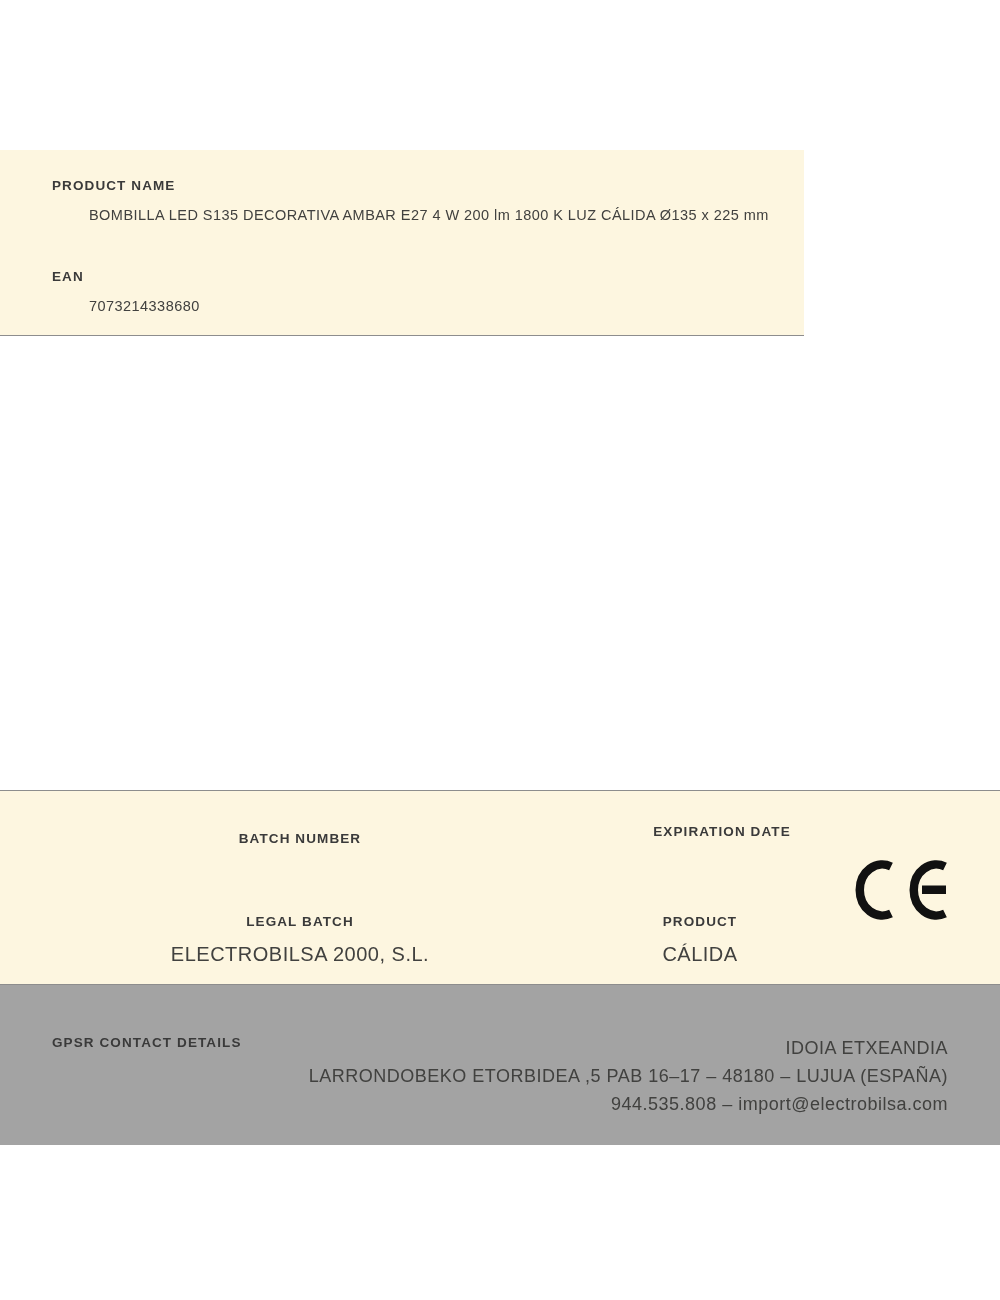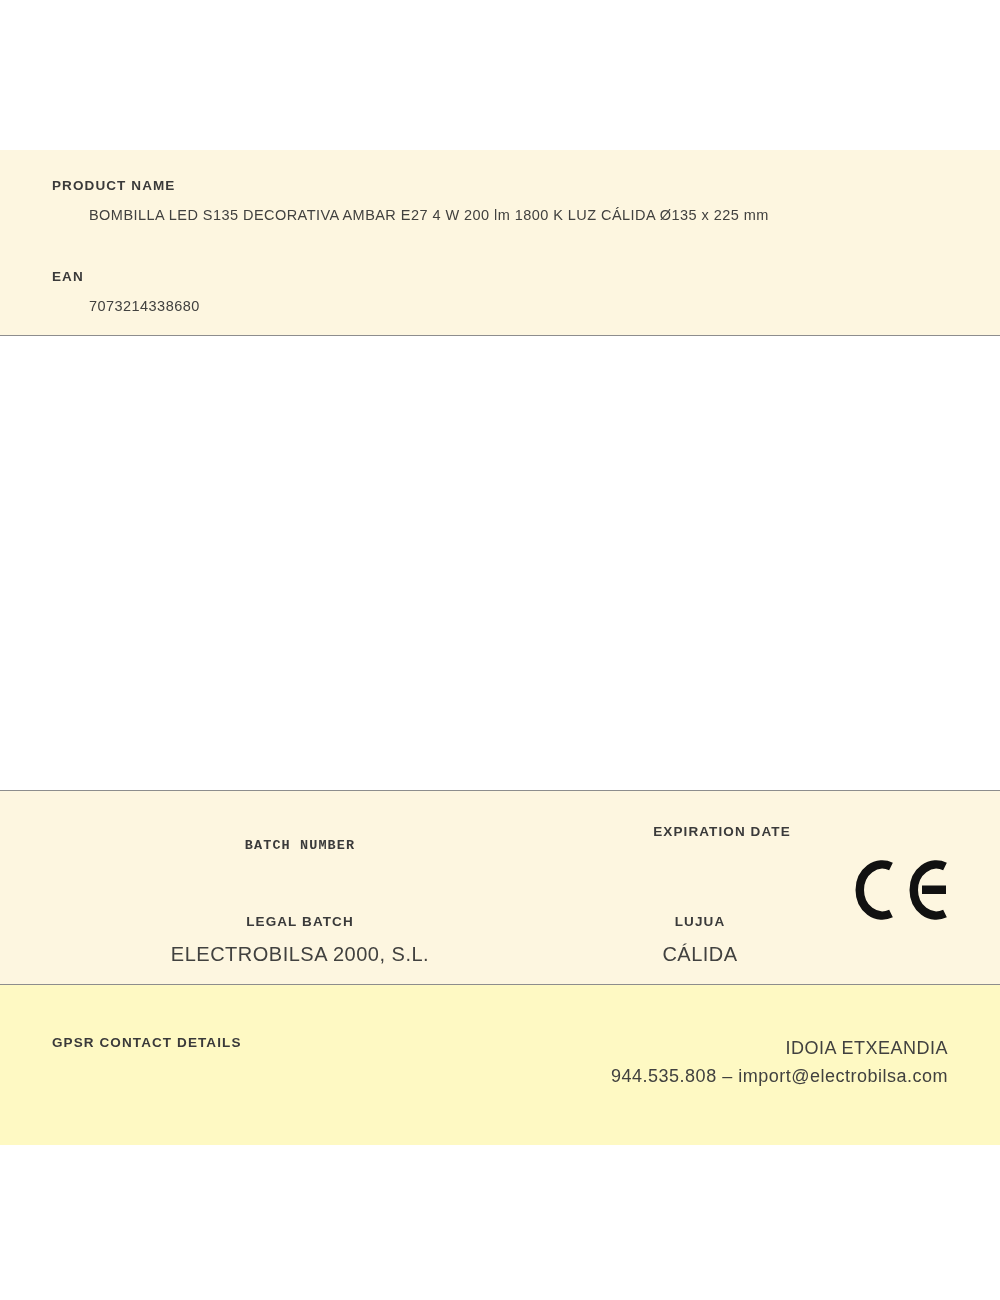--- a/index.html
+++ b/index.html
@@ -19,21 +19,21 @@
   .page {
     position: absolute;
     inset: 0;
   }
 
   
   .top-block {
     position: absolute;
     left: 0;
     top: 150px;
-    width: 1000px;
+    width: 804px;
     height: 186px;
     background: #fdf6e0;
     border-top: 1px solid #fdf6e0;
     border-bottom: 1px solid #8d8d8d;
     box-sizing: border-box;
   }
   .field-label {
     font-size: 13.5px;
     font-weight: bold;
     letter-spacing: 1.1px;
@@ -78,21 +78,21 @@
     letter-spacing: 1.1px;
     color: #3a3a3a;
     text-align: center;
   }
   .col-val {
     font-size: 20px;
     letter-spacing: 0.5px;
     color: #41413f;
     text-align: center;
   }
-  .batch-head  { position: absolute; left: 150px; top: 47px; width: 300px; font-family: Liberation Mono, monospace; }
+  .batch-head  { position: absolute; left: 150px; top: 40px; width: 300px; }
   .exp-head    { position: absolute; left: 572px; top: 33px; width: 300px; }
   .legal-head  { position: absolute; left: 150px; top: 123px; width: 300px; }
   .origin-head { position: absolute; left: 550px; top: 123px; width: 300px; }
   .legal-val   { position: absolute; left: 150px; top: 152px; width: 300px; }
   .origin-val  { position: absolute; left: 550px; top: 152px; width: 300px; }
 
   .ce-mark {
     position: absolute;
     right: 52px;
     top: 68px;
@@ -101,21 +101,21 @@
   }
   .ce-mark svg { display: block; }
 
   
   .gpsr-block {
     position: absolute;
     left: 0;
     top: 985px;
     width: 1000px;
     height: 160px;
-    background: #fef9c3;
+    background: #a3a3a3;
     box-sizing: border-box;
   }
   .gpsr-label {
     position: absolute;
     left: 52px;
     top: 50px;
     font-size: 13.5px;
     font-weight: bold;
     letter-spacing: 1.1px;
     color: #3a3a3a;
@@ -154,38 +154,39 @@
     <div class="field-value ean-value">7073214338680</div>
   </div>
 
   <div class="mid-gap"></div>
 
   <div class="info-block">
     <div class="col-head batch-head">BATCH NUMBER</div>
     <div class="col-head exp-head">EXPIRATION DATE</div>
     <div class="col-head legal-head">LEGAL BATCH</div>
     <div class="col-val legal-val">ELECTROBILSA 2000, S.L.</div>
-    <div class="col-head origin-head">LUJUA</div>
+    <div class="col-head origin-head">PRODUCT</div>
     <div class="col-val origin-val">CÁLIDA</div>
 
     <div class="ce-mark">
       <svg width="95" height="62" viewBox="0 0 95 62" xmlns="http://www.w3.org/2000/svg">
 
         <path d="M40 31 A 20 28 0 1 0 40 57 A 20 28 0 0 1 40 5 Z" fill="none"></path>
         <path d="M38 7.5 A 22.5 25.5 0 1 0 38 54.5" fill="none" stroke="#111111" stroke-width="8.5" stroke-linecap="butt"></path>
 
         <path d="M92 7.5 A 22.5 25.5 0 1 0 92 54.5" fill="none" stroke="#111111" stroke-width="8.5" stroke-linecap="butt"></path>
         <rect x="69" y="26.5" width="24" height="8.5" fill="#111111"></rect>
       </svg>
     </div>
   </div>
 
   <div class="gpsr-block">
     <div class="gpsr-label">GPSR CONTACT DETAILS</div>
     <div class="gpsr-lines">
       <div>IDOIA ETXEANDIA</div>
+      <div>LARRONDOBEKO ETORBIDEA ,5 PAB 16–17 – 48180 – LUJUA (ESPAÑA)</div>
       <div>944.535.808 – import@electrobilsa.com</div>
     </div>
   </div>
 
   <div class="bottom-gap"></div>
 
 </div>
 
 </body></html>

